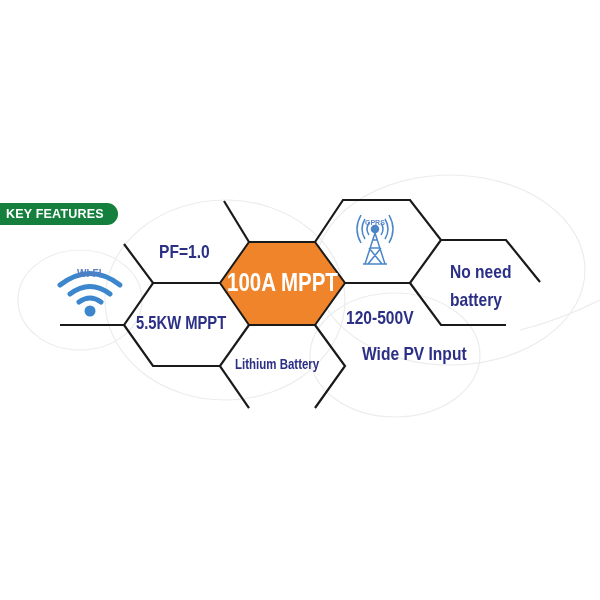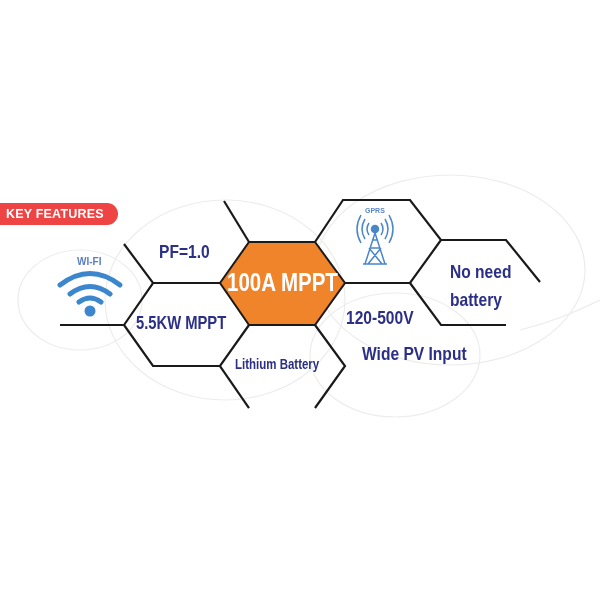--- a/index.html
+++ b/index.html
@@ -1,31 +1,31 @@
 <!DOCTYPE html>
 <html><head>
   <meta charset="utf-8">
   <style>
     html, body { margin: 0; padding: 0; background: #ffffff; }
     body { width: 600px; height: 600px; position: relative; overflow: hidden;
            font-family: "Liberation Sans", sans-serif; }
     #stage { position: absolute; left: 0; top: 0; width: 600px; height: 600px; }
     .badge {
       position: absolute; left: 0; top: 203px; width: 118px; height: 22px;
-      background: #ef4444; border-radius: 0 12px 12px 0;
+      background: #15803d; border-radius: 0 12px 12px 0;
       color: #ffffff; font-weight: bold; font-size: 12.5px;
       line-height: 22px; padding-left: 6px; box-sizing: border-box;
       letter-spacing: 0.2px;
     }
     .lbl { position: absolute; font-family: "Liberation Sans", sans-serif;
            font-weight: bold; color: #2b2f85; white-space: nowrap;
            transform: scaleX(0.82); transform-origin: left top; }
     .lbl-center { position: absolute; font-weight: bold; color: #ffffff;
            white-space: nowrap; transform: scaleX(0.82); transform-origin: left top; }
-    .small-tag { position: absolute; font-weight: bold; color: #5a7ec0; white-space: nowrap; }
+    .small-tag { position: absolute; font-weight: bold; color: #5a7ec0; white-space: nowrap; margin-top: 12px; }
   </style>
 </head>
 <body>
 
 <div id="stage">
 
   <svg width="600" height="600" viewBox="0 0 600 600" style="position:absolute;left:0;top:0">
 
     <g fill="none" stroke="#ececec" stroke-width="1.2">
       <ellipse cx="80" cy="300" rx="62" ry="50"></ellipse>

